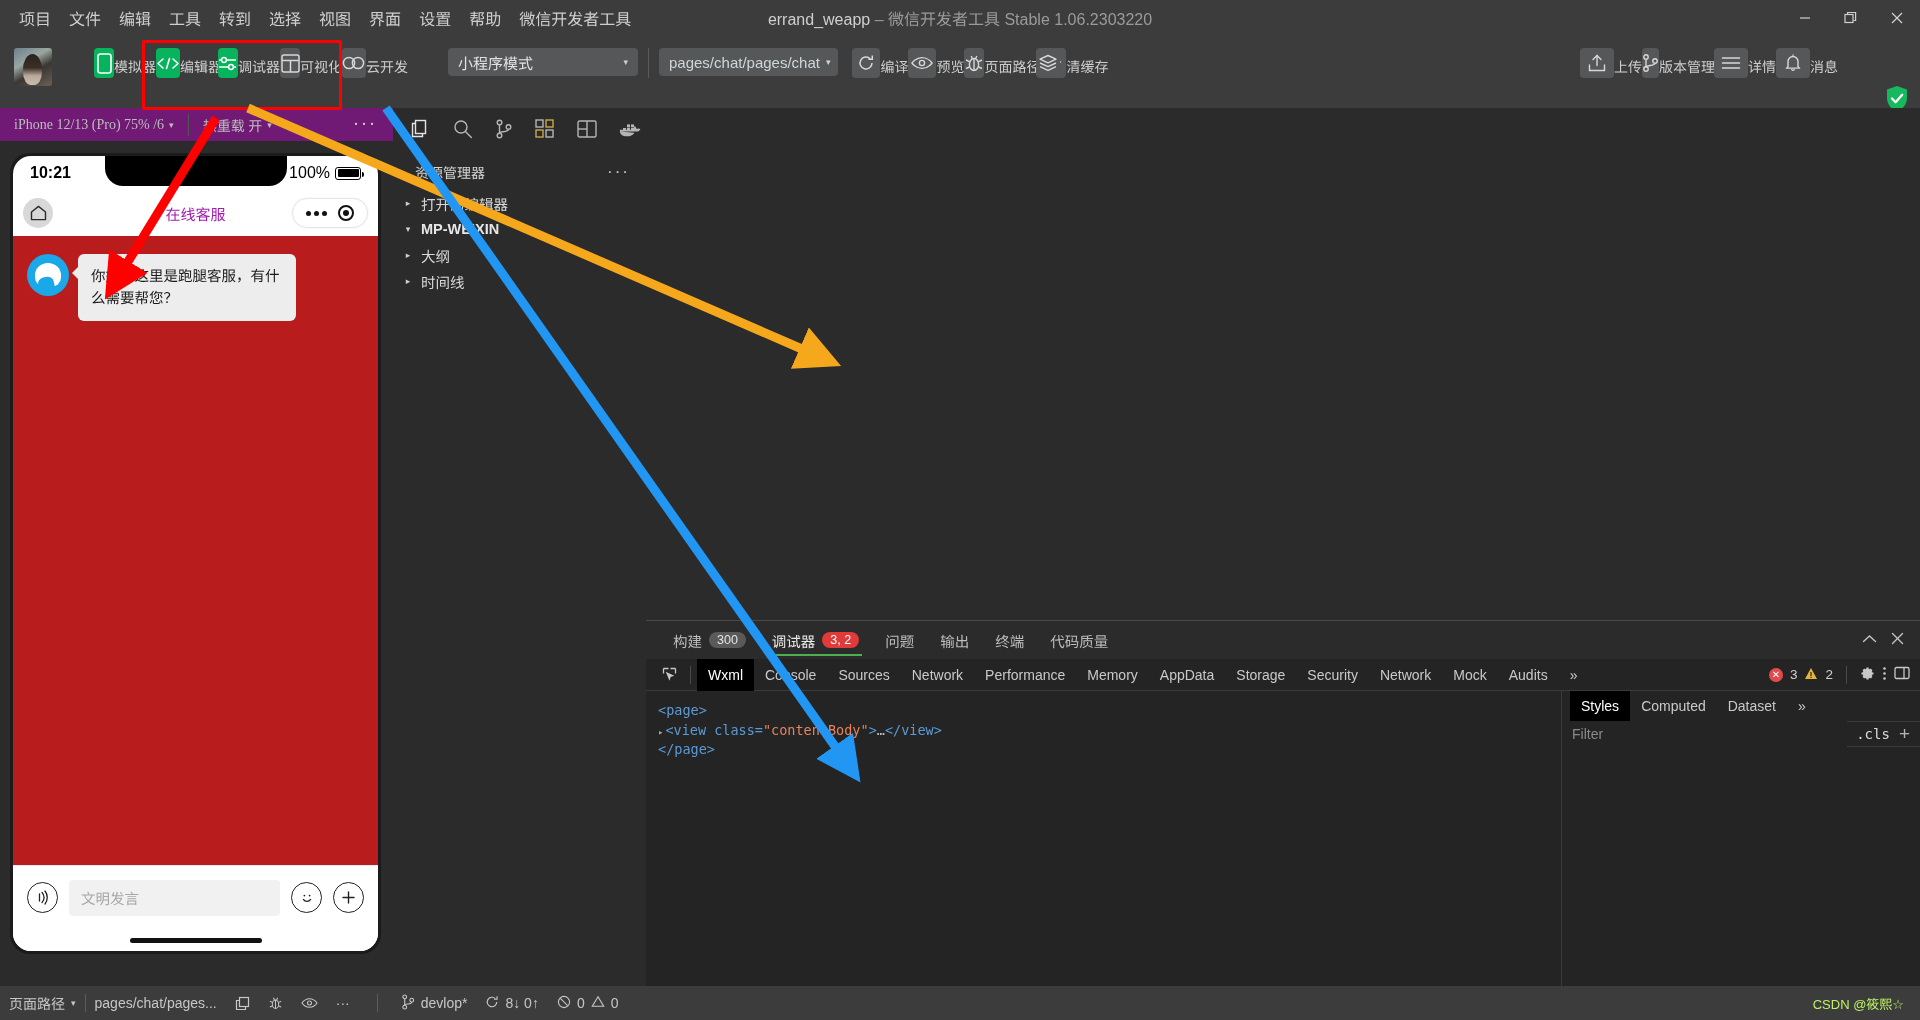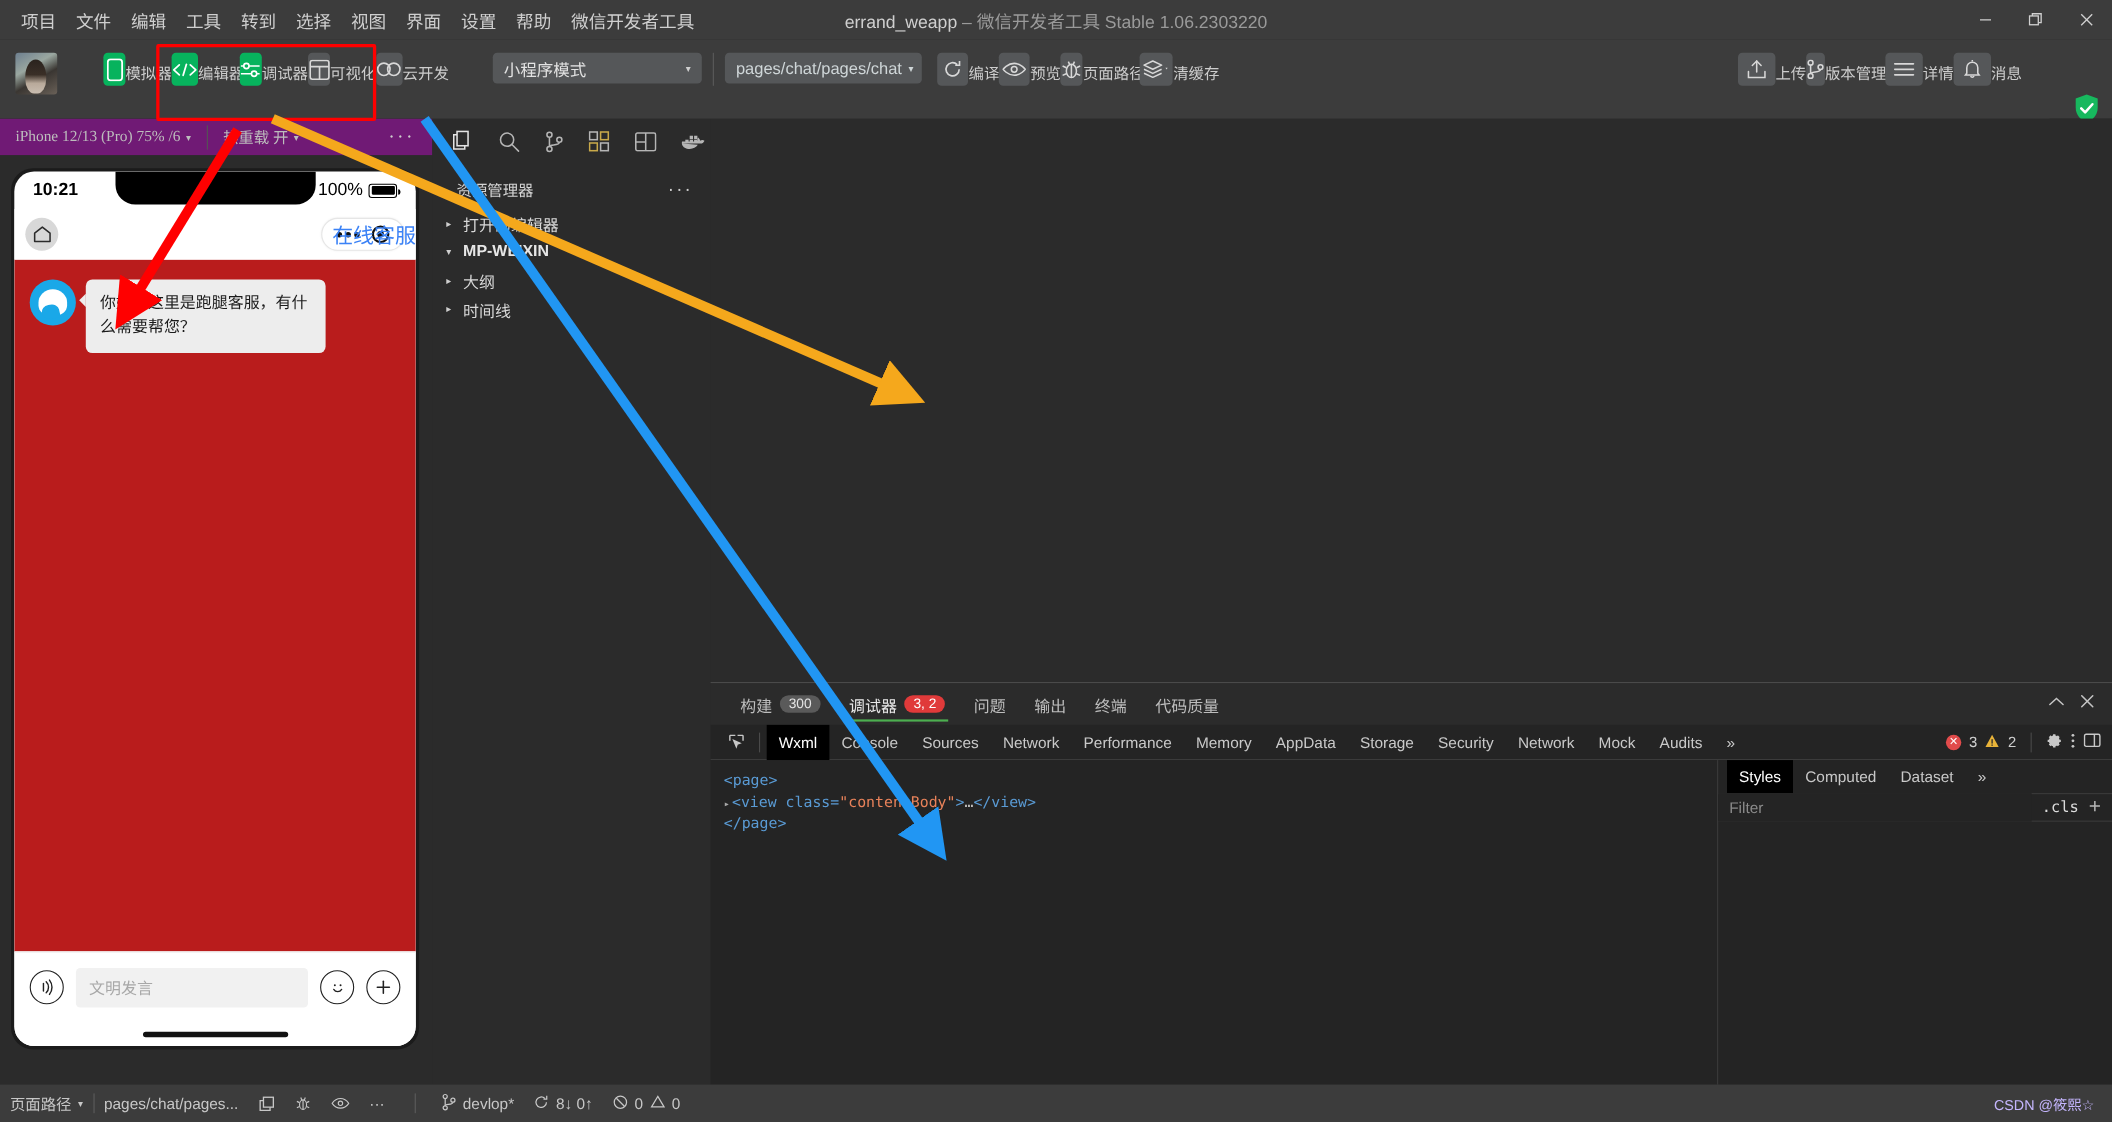--- a/index.html
+++ b/index.html
@@ -125,22 +125,22 @@
 
   .navbar {
     height: 46px; display: flex; align-items: center; position: relative;
     padding: 0 10px; flex: none; background: #fff;
   }
   .nav-home {
     width: 30px; height: 30px; border-radius: 50%; background: #d8d8d8;
     display: flex; align-items: center; justify-content: center;
   }
   .nav-title {
-    position: absolute; left: 0; right: 0; text-align: right;
-    font-size: 19px; color: #3b82f6; pointer-events: none;
+    position: absolute; left: 0; right: 0; text-align: center;
+    font-size: 15px; color: #a21caf; pointer-events: none;
   }
   .capsule {
     margin-left: auto; width: 76px; height: 30px; border-radius: 15px;
     border: 1px solid #e6e6e6; background: #fff; display: flex;
     align-items: center; justify-content: space-around; padding: 0 7px;
     box-shadow: 0 0 2px rgba(0,0,0,.08);
   }
   .capsule .more { display: flex; gap: 3px; }
   .capsule .more i { width: 5px; height: 5px; border-radius: 50%; background: #111; display: block; }
   .capsule .target {
@@ -311,21 +311,21 @@
   }
 
   
   .statusbar-bottom {
     position: absolute; left: 0; bottom: 0; width: 1920px; height: 34px;
     background: #3c3c3c; display: flex; align-items: center;
     color: #c7c7c7; font-size: 14px;
   }
   .sb-item { display: flex; align-items: center; gap: 6px; padding: 0 9px; height: 34px; }
   .sb-sep { width: 1px; height: 18px; background: #5c5c5c; }
-  .sb-right { margin-left: auto; padding-right: 16px; color: #c4b5fd; font-size: 13px; }
+  .sb-right { margin-left: auto; padding-right: 16px; color: #bef264; font-size: 13px; }
 
   
   .overlay { position: absolute; left: 0; top: 0; width: 1920px; height: 1020px; pointer-events: none; }
 
   .redbox {
     position: absolute; left: 142px; top: 40px; width: 200px; height: 70px;
     border: 3px solid #ff0000; border-radius: 2px;
   }
 </style>
 </head>

